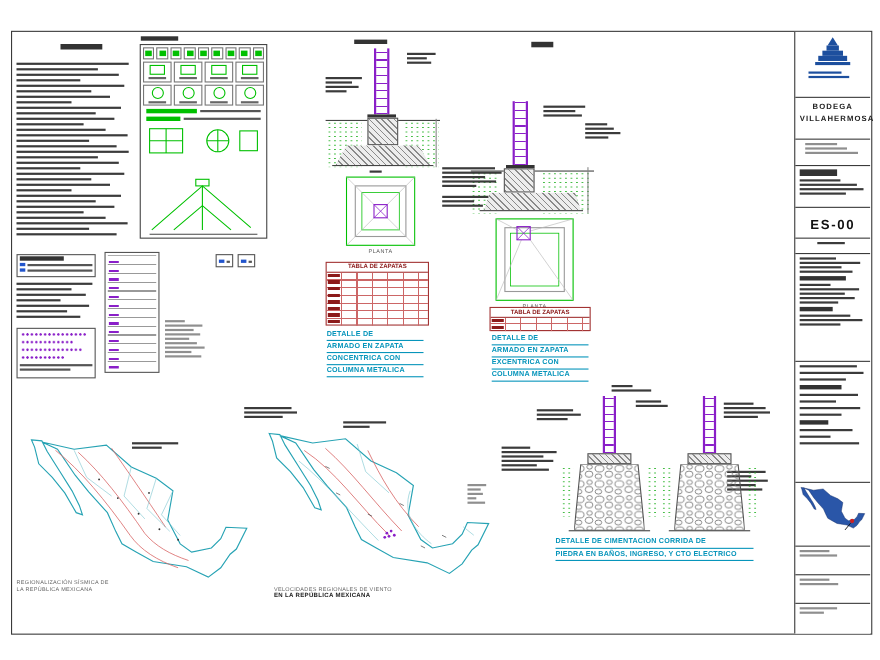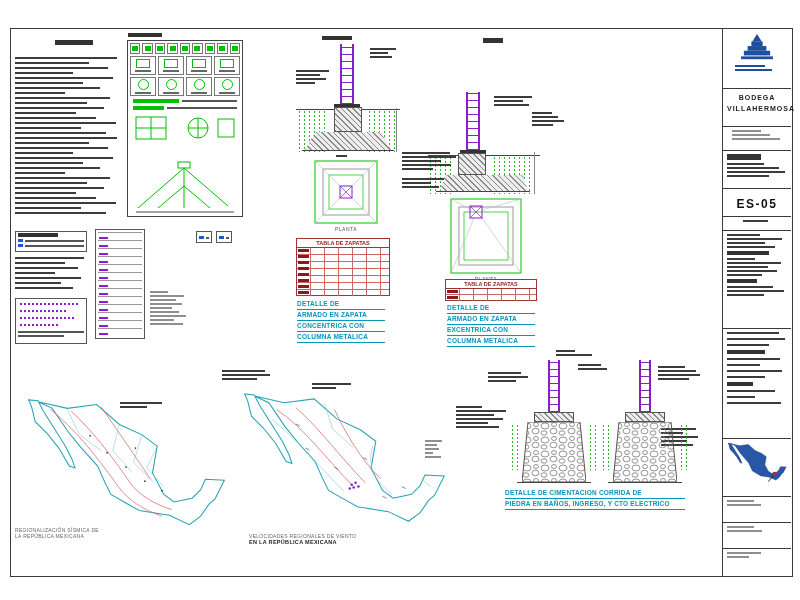--- a/index.html
+++ b/index.html
@@ -574,21 +574,21 @@
     <div class="tbsec" style="height:38px;">
       <div class="darkbar" style="width:34px;height:6px;margin-bottom:3px;"></div>
       <div class="bars g2">
           <i style="width: 62%;"></i>
           <i style="width: 86%;"></i>
           <i style="width: 96%;"></i>
           <i style="width: 70%;"></i>
         </div>
     </div>
     <div class="tbsec" style="height:28px;">
-      <div class="sheetno">ES-05</div>
+      <div class="sheetno">ES-00</div>
     </div>
     <div class="tbsec center" style="height:14px;">
       <div class="bars" style="width:28px;">
           <i style="width: 88%;"></i>
         </div>
     </div>
     <div class="tbsec" style="height:98px;">
       <div class="bars g2">
           <i style="width: 55%;"></i>
           <i style="width: 92%;"></i>

